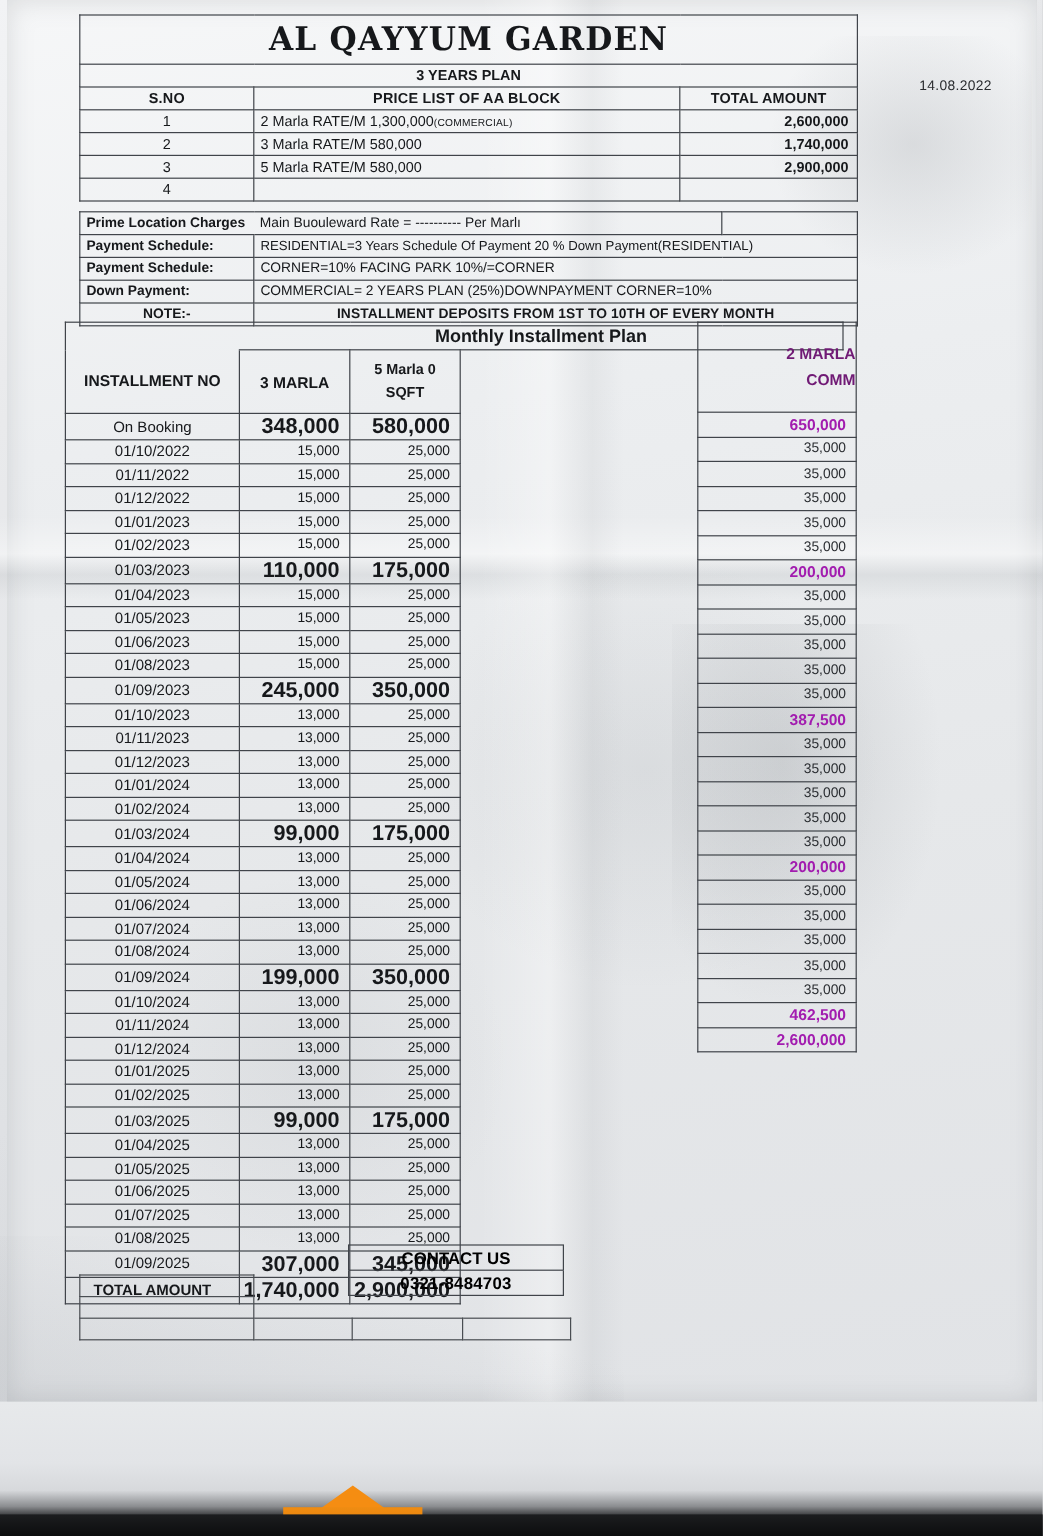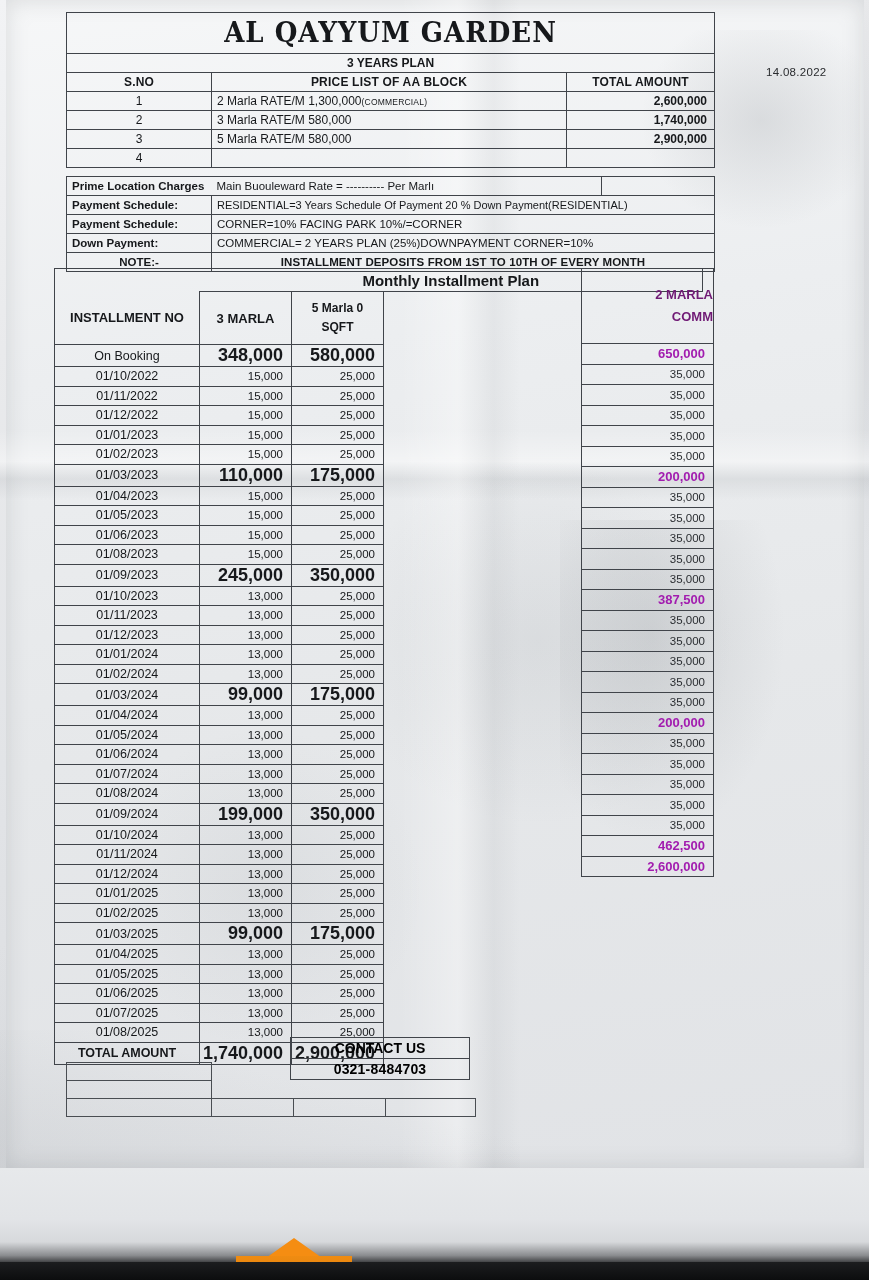--- a/index.html
+++ b/index.html
@@ -439,20 +439,26 @@
             <td class="c-num">13,000</td>
             <td class="c-num">25,000</td>
             <td class="c-blank"></td>
           </tr>
           <tr class="r">
             <td class="c-no">01/08/2025</td>
             <td class="c-num">13,000</td>
             <td class="c-num">25,000</td>
             <td class="c-blank"></td>
           </tr>
+          <tr class="r">
+            <td class="c-no">01/09/2025</td>
+            <td class="c-num big">307,000</td>
+            <td class="c-num big">345,000</td>
+            <td class="c-blank"></td>
+          </tr>
           <tr class="totrow">
             <td class="totlbl">TOTAL AMOUNT</td>
             <td class="c-num big">1,740,000</td>
             <td class="c-num big">2,900,000</td>
             <td class="c-blank"></td>
           </tr>
         </tbody>
     </table>
   </div>
 

